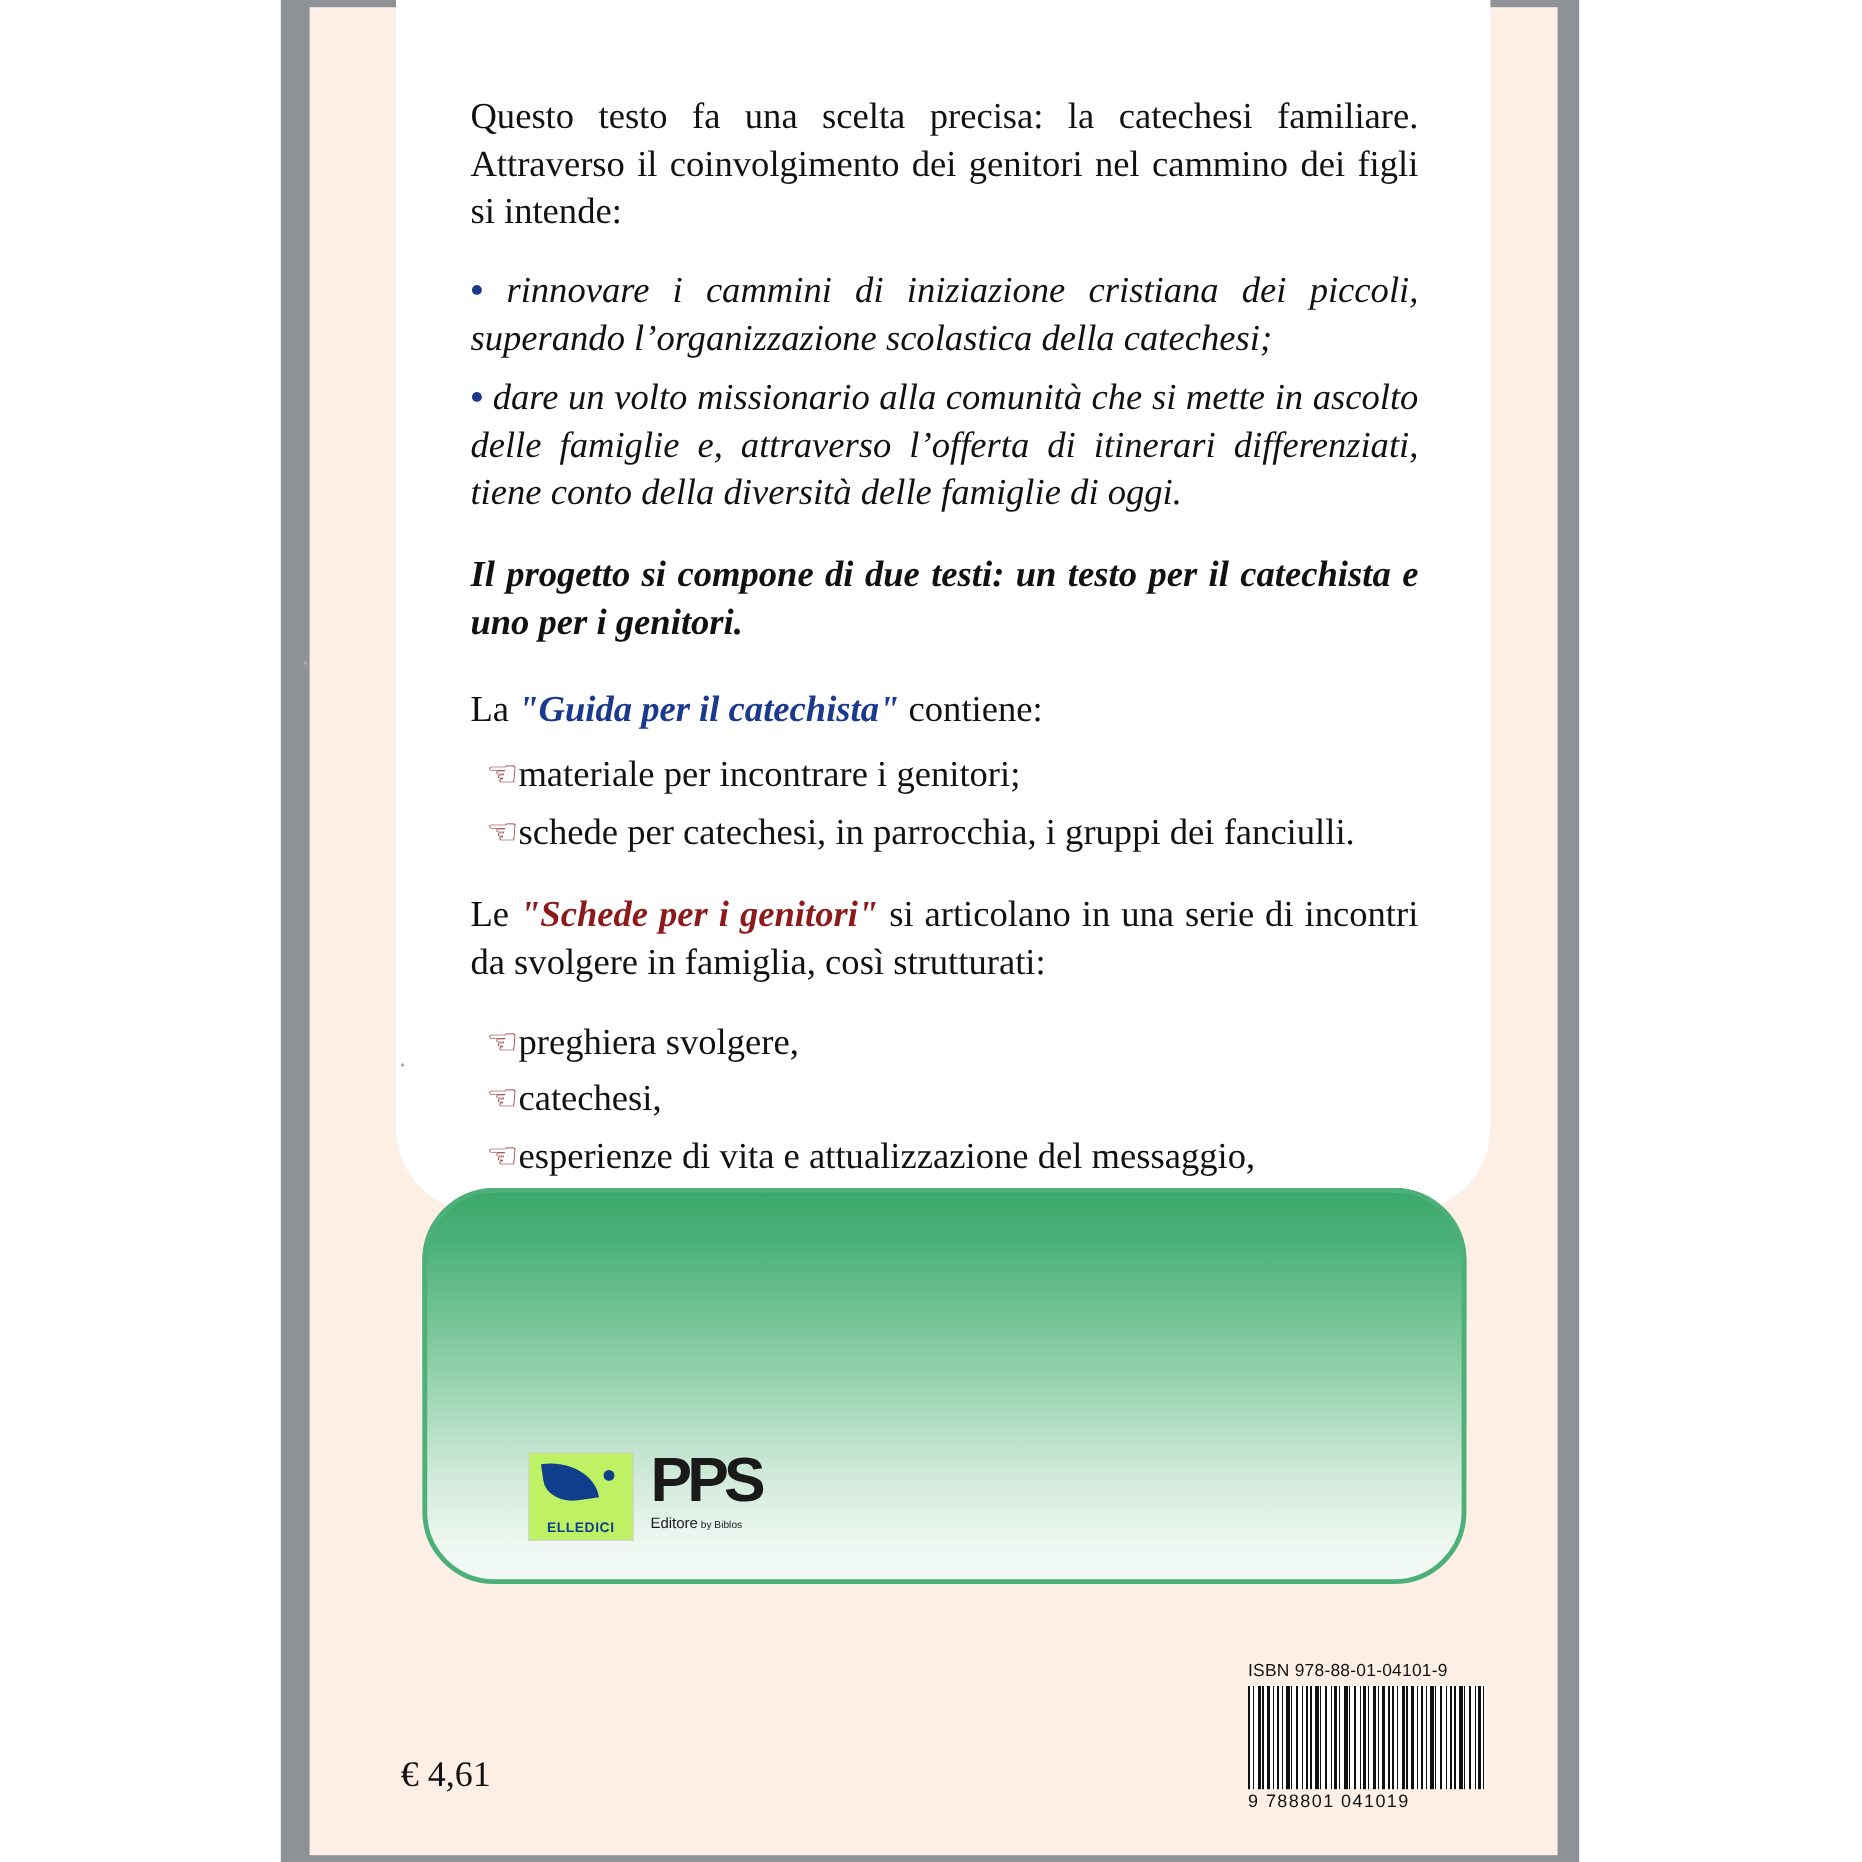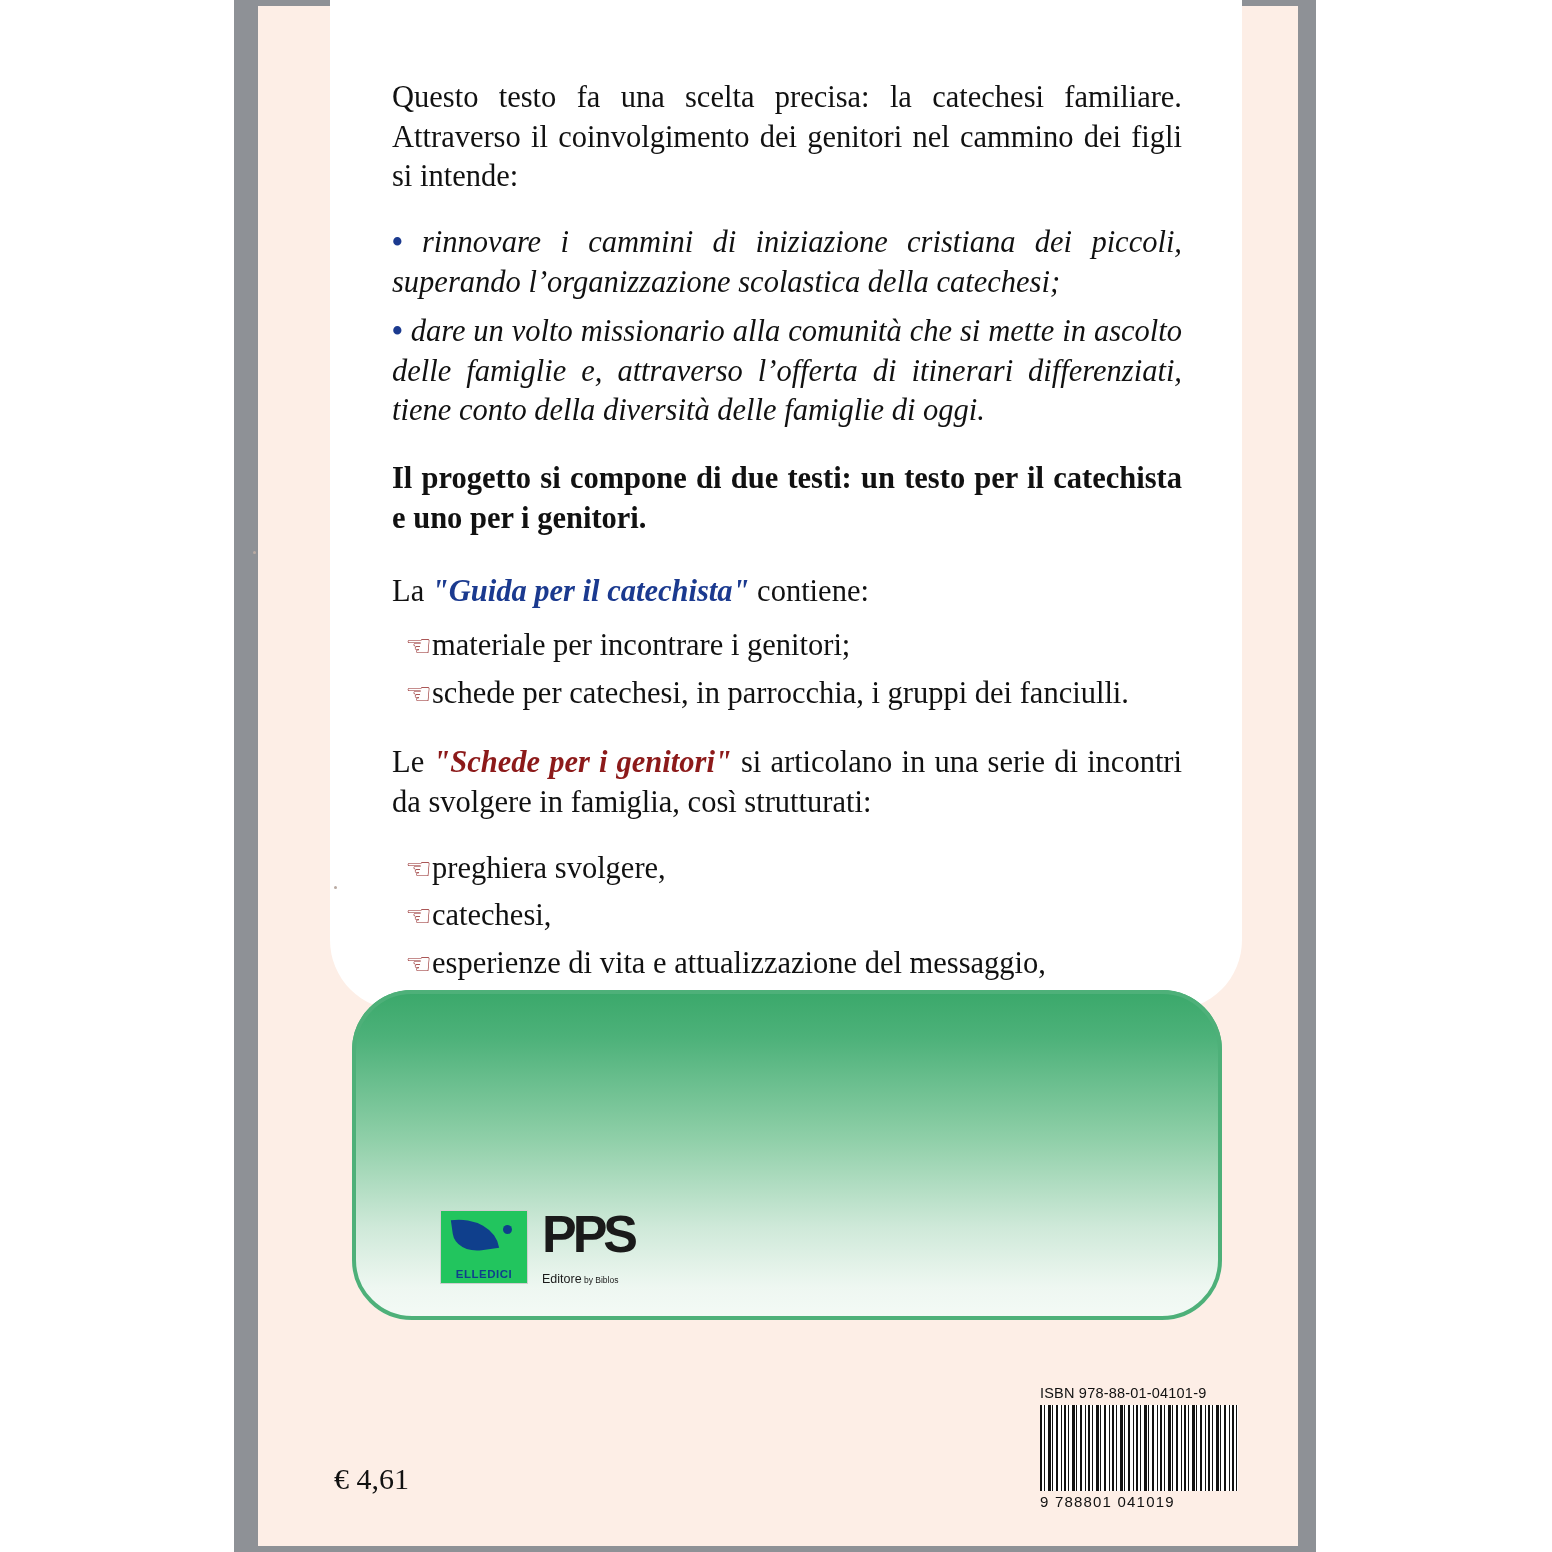--- a/index.html
+++ b/index.html
@@ -93,20 +93,21 @@
   }
   .bullet .dot {
     color: #1b3a8f;
     font-style: normal;
     font-weight: bold;
   }
   .bold-para {
     font-weight: bold;
     text-align: justify;
     margin: 0 0 34px 0;
+    font-style: italic;
   }
   .quote-blue {
     color: #1b3a8f;
     font-weight: bold;
     font-style: italic;
   }
   .quote-red {
     color: #8c1a1a;
     font-weight: bold;
     font-style: italic;
@@ -133,21 +134,21 @@
   .logo-row {
     position: absolute;
     left: 440px;
     top: 1208px;
     display: flex;
     align-items: flex-end;
   }
   .elledici {
     width: 86px;
     height: 72px;
-    background: #22c55e;
+    background: #bef264;
     border: 1px solid #cfcfcf;
     position: relative;
     overflow: hidden;
   }
   .elledici .swoosh {
     position: absolute;
     left: 12px;
     top: 6px;
     width: 44px;
     height: 34px;
@@ -187,21 +188,21 @@
     font-weight: bold;
     font-size: 52px;
     letter-spacing: -4px;
     color: #1a1a1a;
     line-height: 1;
   }
   .pps .sub {
     font-family: "Liberation Sans", sans-serif;
     font-size: 12.5px;
     color: #1a1a1a;
-    margin-top: 12px;
+    margin-top: 2px;
   }
   .pps .sub small { font-size: 8.5px; }
 
   .series-label {
     position: absolute;
     left: 796px;
     top: 1234px;
     font-size: 40px;
     color: #111111;
   }

